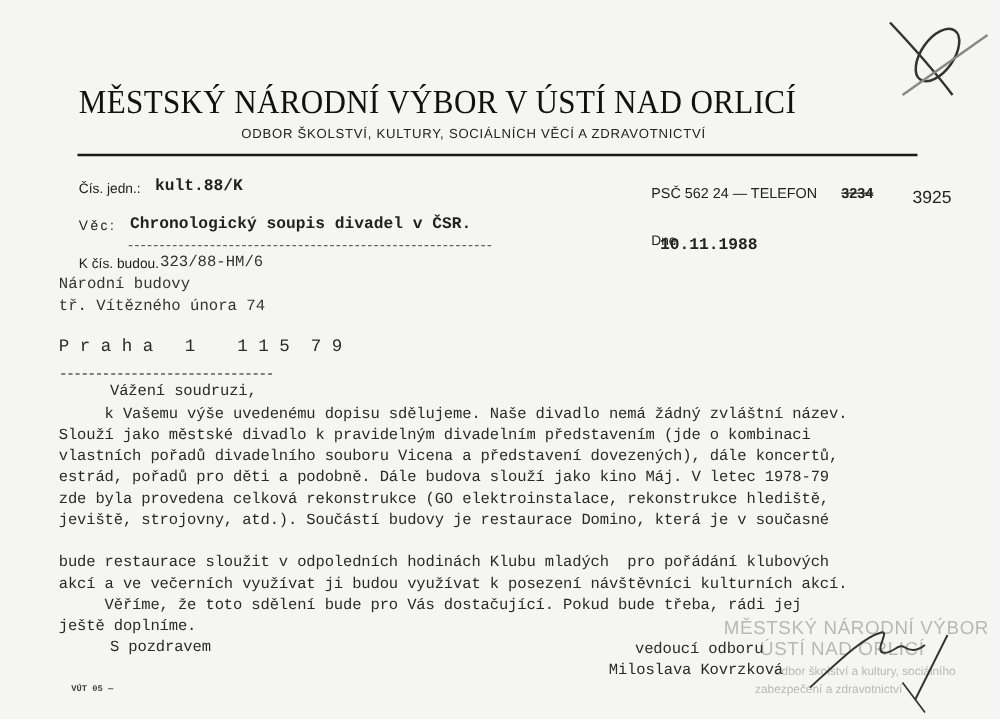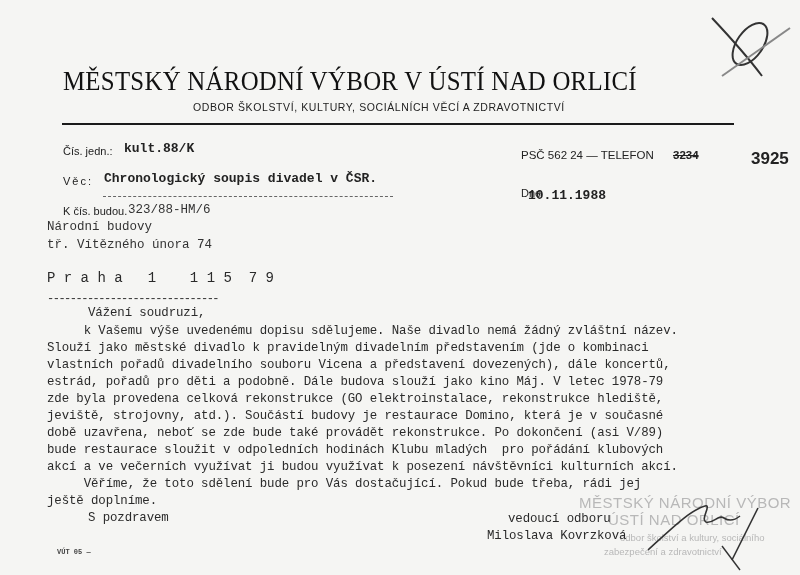--- a/index.html
+++ b/index.html
@@ -51,38 +51,37 @@
 
   <div class="abs sans label" style="left:63px;top:175px;letter-spacing:2px;">Věc:</div>
   <div class="abs mono typed" style="left:104px;top:171px;">Chronologický soupis divadel v ČSR.</div>
   <div class="dotrule"></div>
 
   <div class="abs sans label" style="left:63px;top:205px;">K čís. budou.</div>
   <div class="abs mono typed-thin" style="left:128px;top:203px;">323/88-HM/6</div>
 
   <div class="abs sans" style="left:521px;top:149px;font-size:11.5px;color:#222;">PSČ 562 24 — TELEFON</div>
   <div class="abs sans" style="left:673px;top:149px;font-size:11.5px;color:#222;font-weight:bold;text-decoration:line-through;">3234</div>
-  <div class="abs sans" style="left:751px;top:149px;font-size:17px;color:#222;font-weight:bold;">3925</div>
+  <div class="abs sans" style="left:730px;top:149px;font-size:14px;color:#222;">3925</div>
 
   <div class="abs sans label" style="left:521px;top:187px;">Dne</div>
   <div class="abs mono typed" style="left:528px;top:188px;">10.11.1988</div>
 
   <div class="abs mono typed-thin" style="left:47px;top:220px;">Národní budovy</div>
   <div class="abs mono typed-thin" style="left:47px;top:238px;">tř. Vítězného února 74</div>
   <div class="abs mono" style="left:47px;top:270px;font-size:14px;color:#2a2a2a;">P r a h a   1    1 1 5  7 9</div>
   <div class="abs mono dashes">------------------------------</div>
 
   <div class="abs mono body-line" style="left:88px;top:306px;">Vážení soudruzi,</div>
   <div class="abs mono body-line" style="left:47px;top:324px;">     k Vašemu výše uvedenému dopisu sdělujeme. Naše divadlo nemá žádný zvláštní název.</div>
   <div class="abs mono body-line" style="left:47px;top:341px;">Slouží jako městské divadlo k pravidelným divadelním představením (jde o kombinaci</div>
   <div class="abs mono body-line" style="left:47px;top:358px;">vlastních pořadů divadelního souboru Vicena a představení dovezených), dále koncertů,</div>
   <div class="abs mono body-line" style="left:47px;top:375px;">estrád, pořadů pro děti a podobně. Dále budova slouží jako kino Máj. V letec 1978-79</div>
   <div class="abs mono body-line" style="left:47px;top:392px;">zde byla provedena celková rekonstrukce (GO elektroinstalace, rekonstrukce hlediště,</div>
   <div class="abs mono body-line" style="left:47px;top:409px;">jeviště, strojovny, atd.). Součástí budovy je restaurace Domino, která je v současné</div>
-  <div class="abs mono body-line" style="left:47px;top:426px;">době uzavřena, neboť se zde bude také provádět rekonstrukce. Po dokončení (asi V/89)</div>
   <div class="abs mono body-line" style="left:47px;top:443px;">bude restaurace sloužit v odpoledních hodinách Klubu mladých  pro pořádání klubových</div>
   <div class="abs mono body-line" style="left:47px;top:460px;">akcí a ve večerních využívat ji budou využívat k posezení návštěvníci kulturních akcí.</div>
   <div class="abs mono body-line" style="left:47px;top:477px;">     Věříme, že toto sdělení bude pro Vás dostačující. Pokud bude třeba, rádi jej</div>
   <div class="abs mono body-line" style="left:47px;top:494px;">ještě doplníme.</div>
   <div class="abs mono body-line" style="left:88px;top:511px;">S pozdravem</div>
 
   <div class="abs stamp" style="left:579px;top:494px;font-size:15px;letter-spacing:0.5px;">MĚSTSKÝ NÁRODNÍ VÝBOR</div>
   <div class="abs stamp" style="left:608px;top:511px;font-size:15px;letter-spacing:0.5px;">ÚSTÍ NAD ORLICÍ</div>
   <div class="abs stamp" style="left:620px;top:532px;font-size:9.5px;">odbor školství a kultury, sociálního</div>
   <div class="abs stamp" style="left:604px;top:546px;font-size:9.5px;">zabezpečení a zdravotnictví</div>

